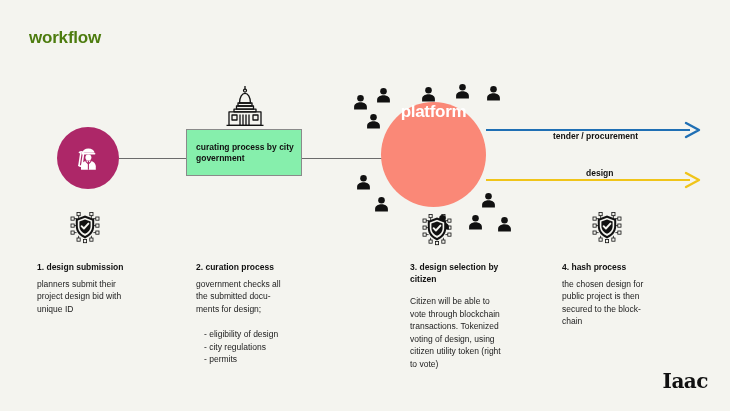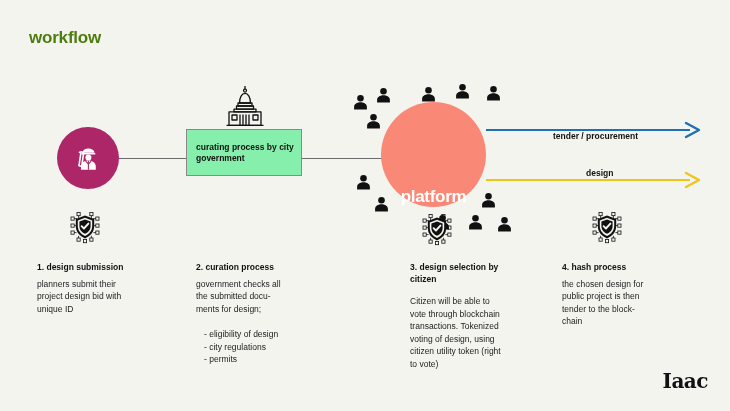--- a/index.html
+++ b/index.html
@@ -44,21 +44,21 @@
     font-size:8.5px;font-weight:bold;color:#111;
     line-height:11px;padding-left:9px;padding-right:5px;
   }
   .capitol{position:absolute;left:219px;top:84px;}
 
   
   .platform{
     position:absolute;left:381px;top:102px;
     width:105px;height:105px;border-radius:50%;
     background:#FA8877;
-    display:flex;align-items:flex-end;justify-content:center;
+    display:flex;align-items:flex-start;justify-content:center;
   }
   .platform .plabel{
     color:#ffffff;font-size:17px;font-weight:bold;letter-spacing:-0.3px;
   }
 
   
   .person{position:absolute;width:15px;height:17px;}
   .person svg{display:block;}
 
   
@@ -387,20 +387,20 @@
 voting of design, using
 citizen utility token (right
 to vote)</div>
     <div class="bullets"></div>
   </div>
 
   <div class="col" style="left:562px;width:130px;">
     <div class="head">4. hash process</div>
     <div class="body">the chosen design for
 public project is then
-tender to the block-
+secured to the block-
 chain</div>
     <div class="bullets"></div>
   </div>
 
   <div class="logo">Iaac</div>
 
 </div>
 
 </body></html>

